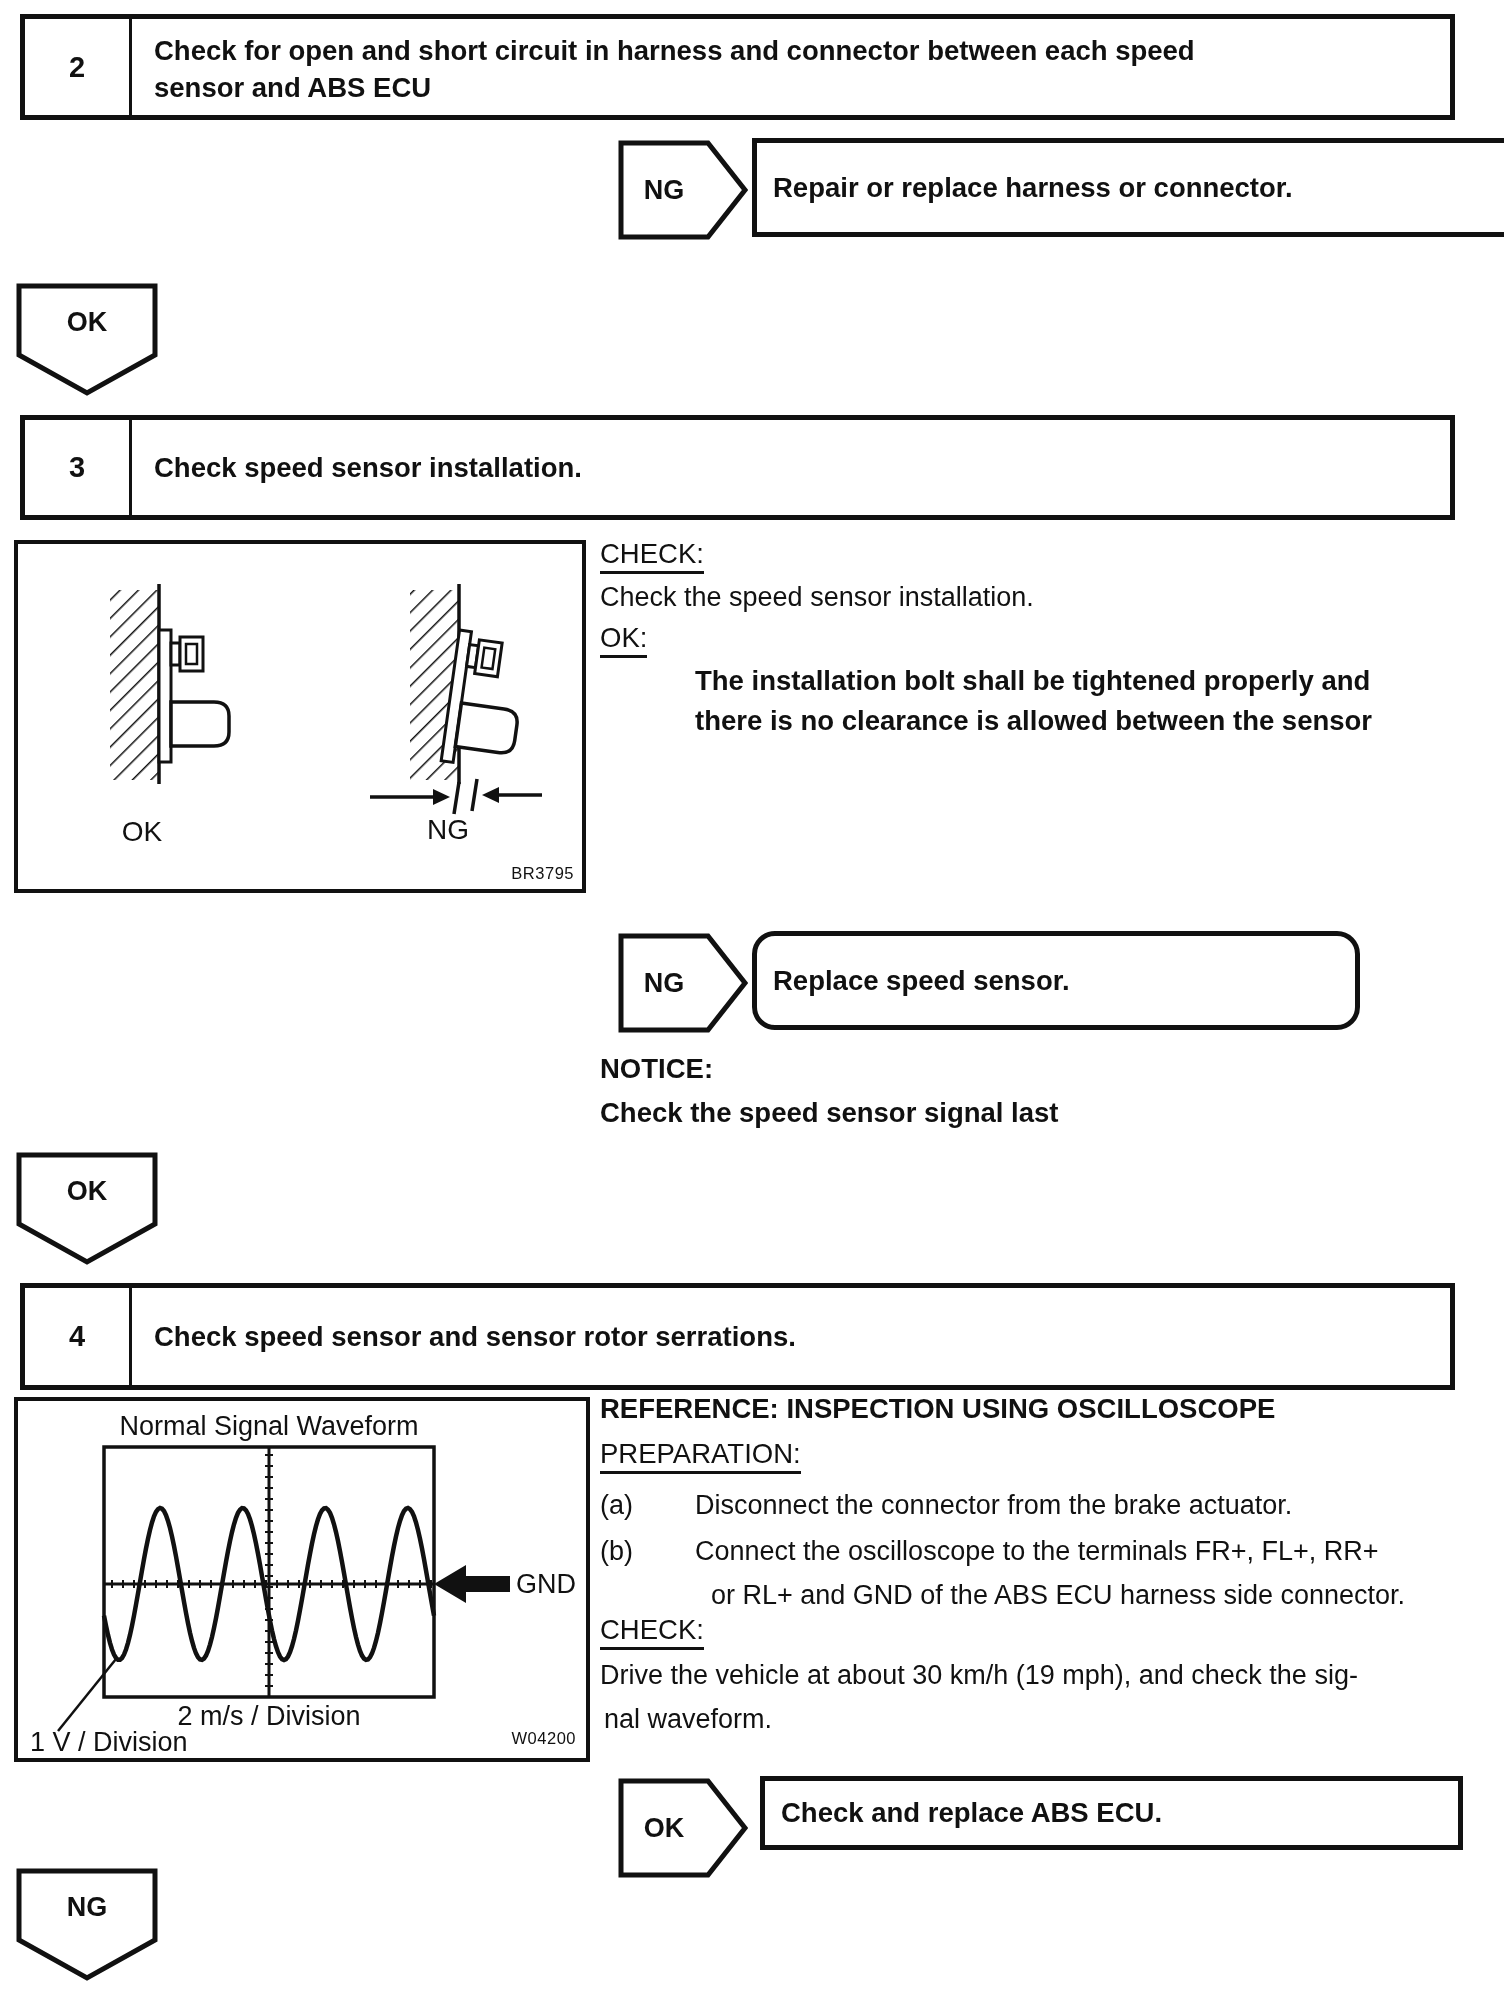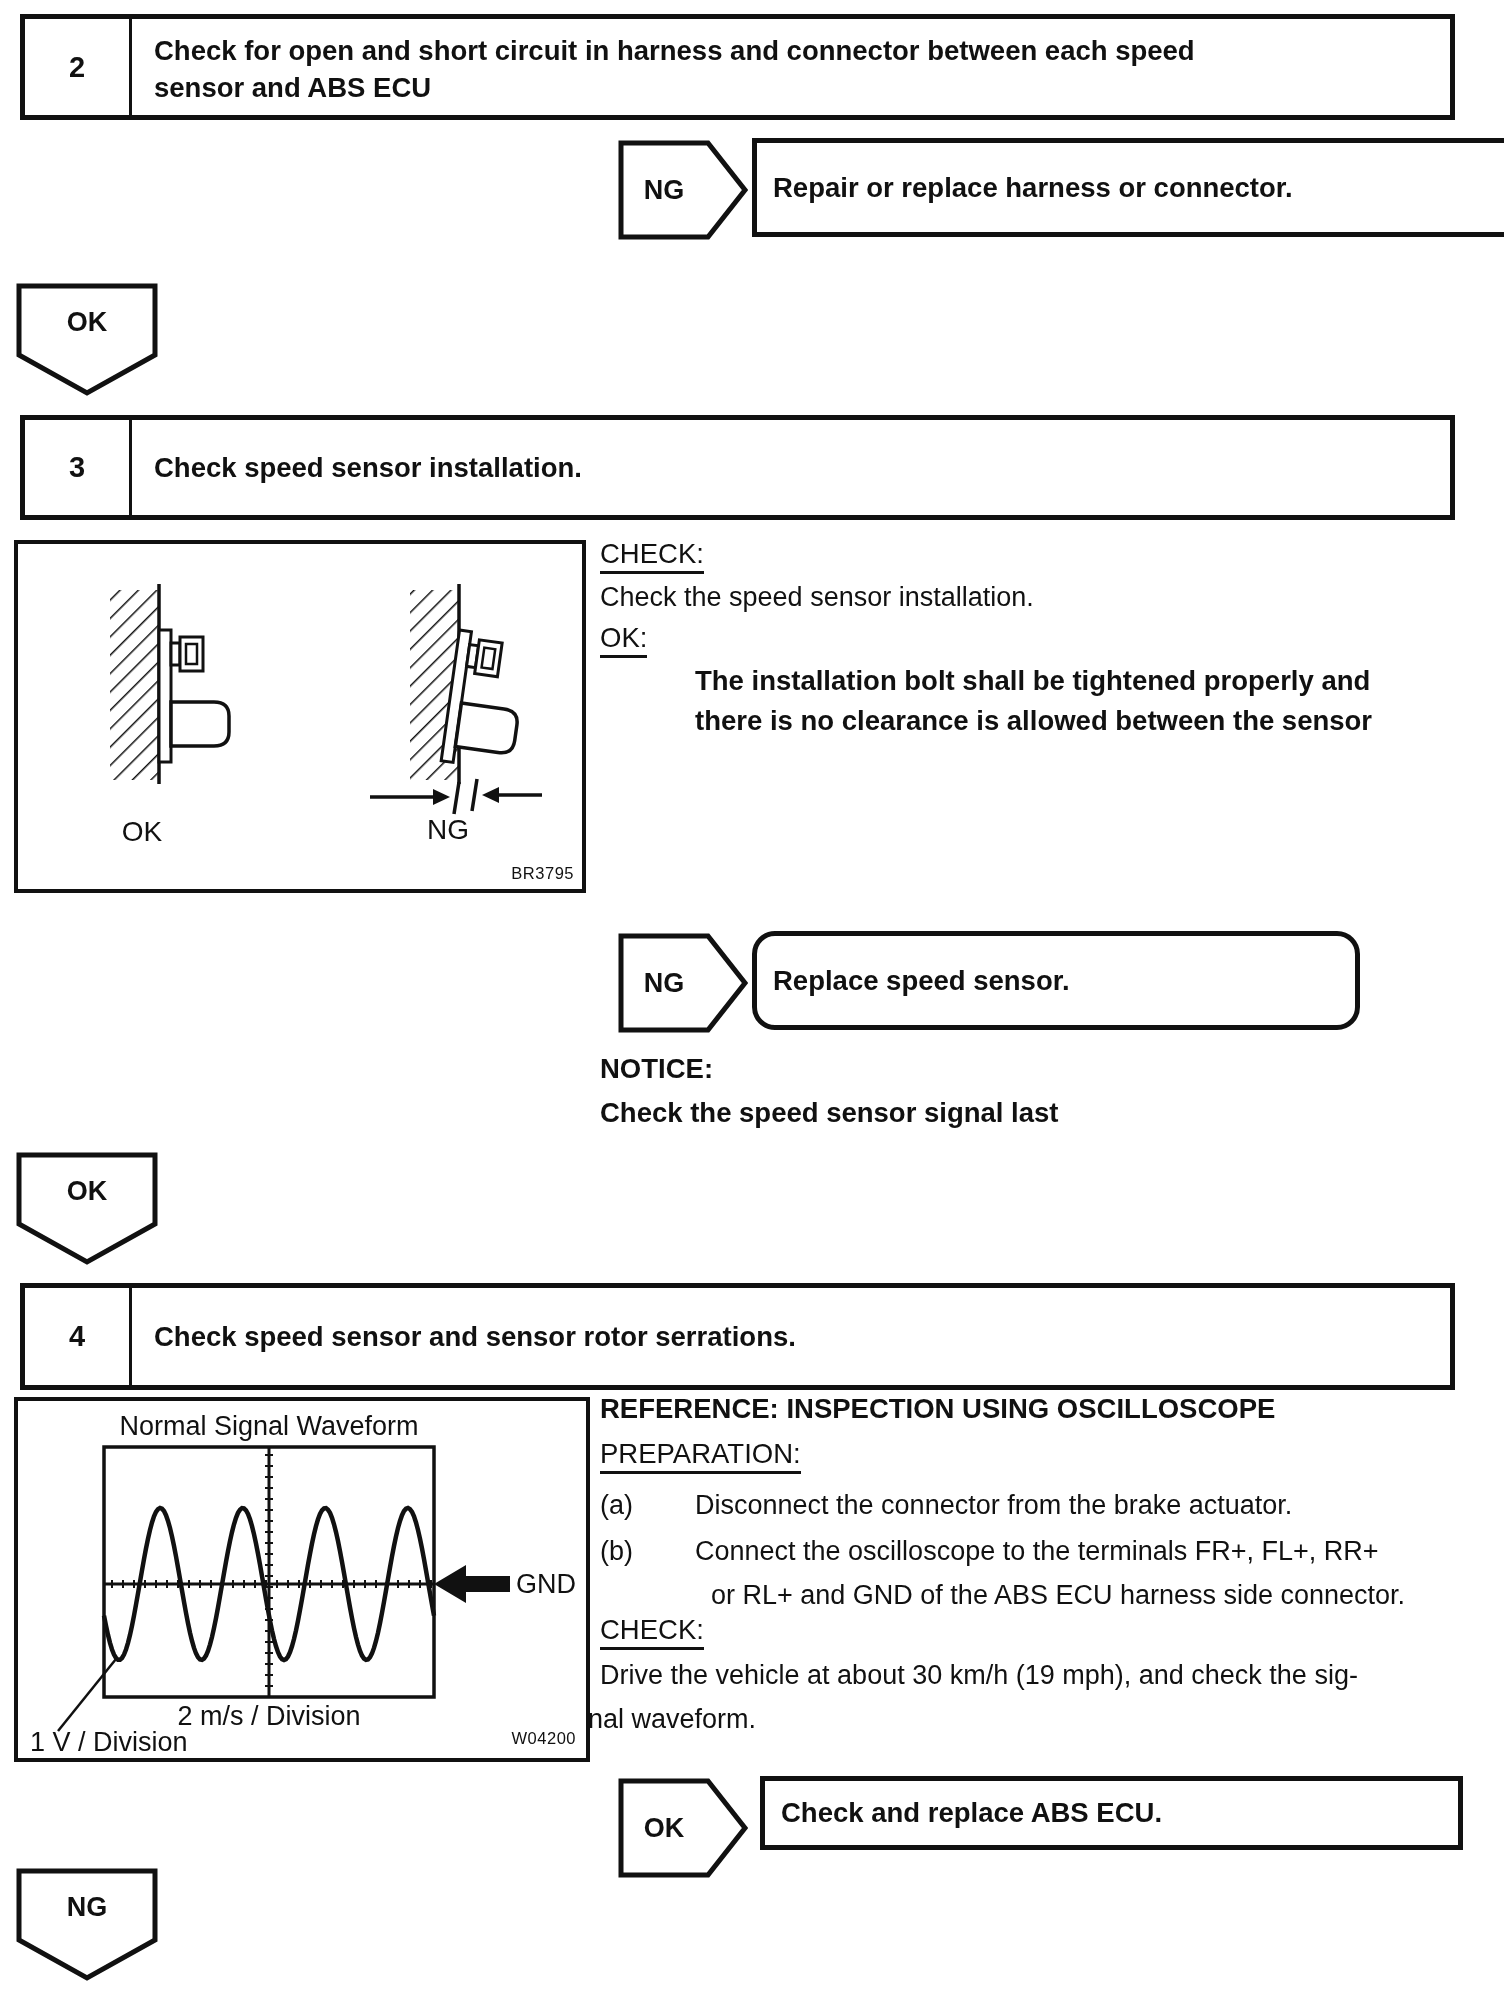--- a/index.html
+++ b/index.html
@@ -218,21 +218,21 @@
   </div>
   <div class="abs t" style="left:600px;top:1488px;">(a)</div>
   <div class="abs t" style="left:695px;top:1488px;">Disconnect the connector from the brake actuator.</div>
   <div class="abs t" style="left:600px;top:1534px;">(b)</div>
   <div class="abs t" style="left:695px;top:1534px;">Connect the oscilloscope to the terminals FR+, FL+, RR+</div>
   <div class="abs t" style="left:695px;top:1578px;margin-left:16px;">or RL+ and GND of the ABS ECU harness side connector.</div>
   <div class="abs" style="left:600px;top:1614px;">
     <span class="hu">CHECK:</span>
   </div>
   <div class="abs t" style="left:600px;top:1658px;">Drive the vehicle at about 30 km/h (19 mph), and check the sig-</div>
-  <div class="abs t" style="left:588px;top:1702px;">nal waveform.</div>
+  <div class="abs t" style="left:604px;top:1702px;">nal waveform.</div>
 
   <div class="penta" style="left:618px;top:1778px;width:130px;height:100px;">
     <svg width="130" height="100" viewBox="0 0 130 100">
       <polygon points="3,3 90,3 127,50 90,97 3,97" fill="#fff" stroke="#111" stroke-width="5"></polygon>
     </svg>
     <div class="plabel" style="left:0;top:0;width:92px;height:100px;">OK</div>
   </div>
   <div class="abs rbox" style="left:760px;top:1776px;width:703px;height:74px;">
     <span>Check and replace ABS ECU.</span>
   </div>

